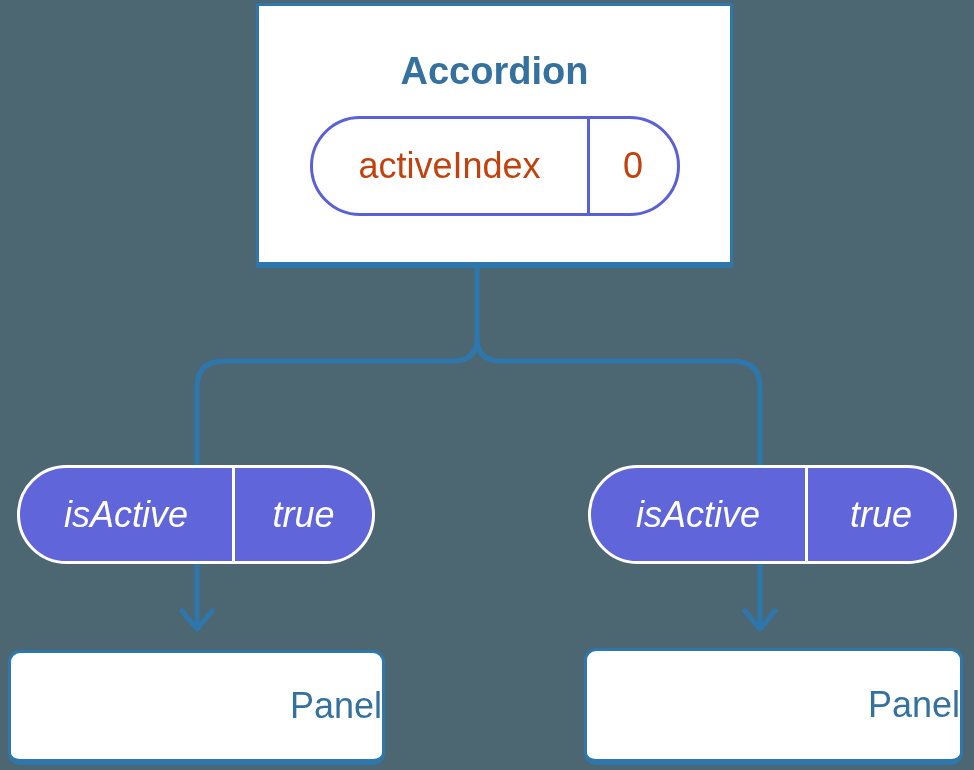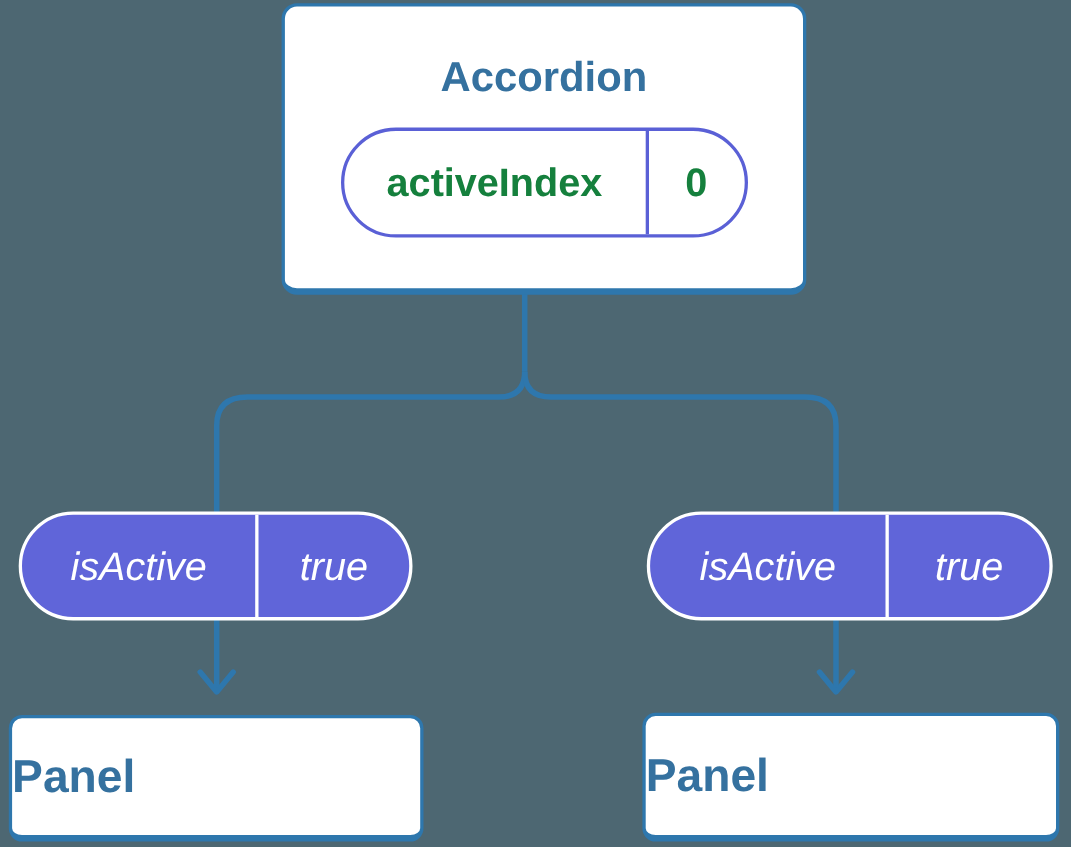--- a/index.html
+++ b/index.html
@@ -22,21 +22,21 @@
     width: 974px;
     height: 770px;
     z-index: 0;
   }
   .node {
     position: absolute;
     box-sizing: border-box;
     background: #ffffff;
     border: 3px solid #2e77ad;
     border-bottom-width: 6px;
-    border-radius: 14px;
+    border-radius: 2px;
     z-index: 1;
   }
   .accordion-node {
     left: 256px; top: 3px;
     width: 477px; height: 265px;
     display: flex;
     flex-direction: column;
     align-items: center;
   }
   .accordion-title {
@@ -47,24 +47,23 @@
     color: #35719f;
   }
   .state-pill {
     box-sizing: border-box;
     margin-top: 22px;
     width: 370px; height: 100px;
     border: 3px solid #5a60d6;
     border-radius: 50px;
     display: flex;
     align-items: stretch;
-    color: #15803d;
+    color: #c2410c;
     font-size: 36px;
     background: #ffffff;
-    font-weight: bold;
   }
   .state-pill .cell-name {
     width: 274px;
     display: flex;
     align-items: center;
     justify-content: center;
   }
   .state-pill .cell-value {
     flex: 1;
     border-left: 3px solid #5a60d6;
@@ -98,23 +97,23 @@
     align-items: center;
     justify-content: center;
   }
   .prop-pill-left { left: 17px; top: 465px; width: 358px; }
   .prop-pill-left .cell-name { width: 212px; }
   .prop-pill-right { left: 588px; top: 465px; width: 369px; }
   .prop-pill-right .cell-name { width: 214px; }
   .panel-node {
     display: flex;
     align-items: center;
-    justify-content: flex-start;
-    font-size: 42px;
-    font-weight: 700;
+    justify-content: flex-end;
+    font-size: 36px;
+    font-weight: 400;
     color: #35719f;
     border-radius: 12px;
   }
   .panel-node-left  { left: 8px;   top: 650px; width: 377px; height: 115px; }
   .panel-node-right { left: 584px; top: 648px; width: 379px; height: 117px; }
 </style>
 </head>
 <body>
 
 <div class="canvas">

